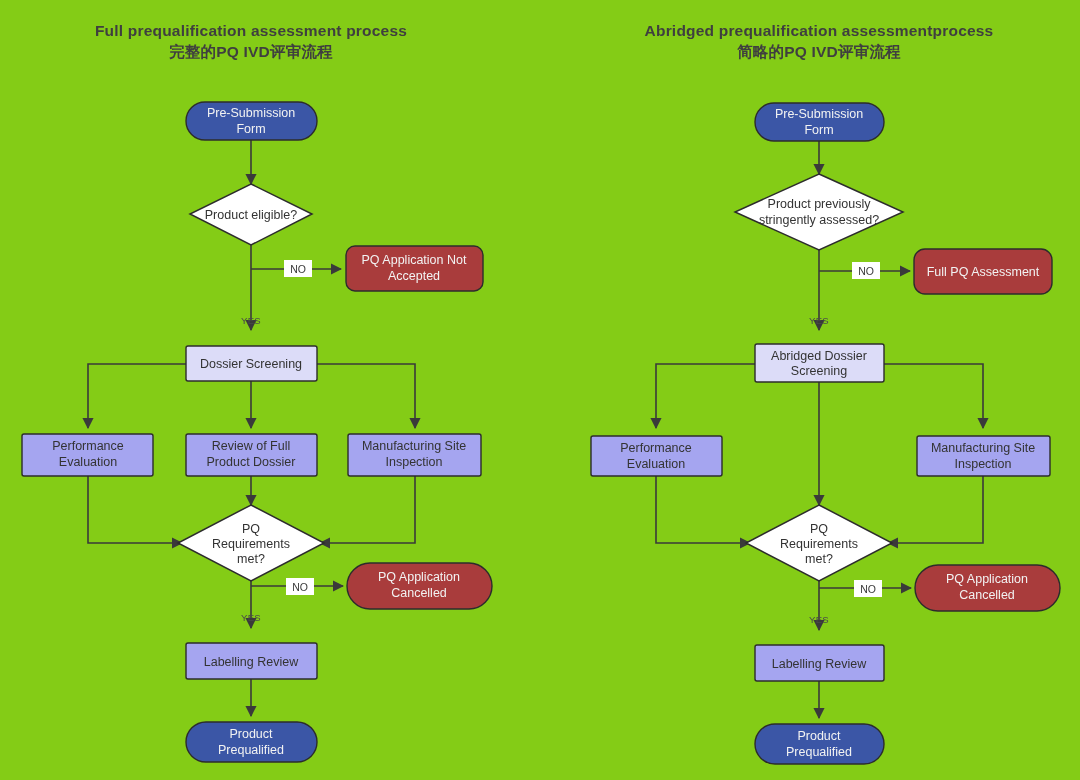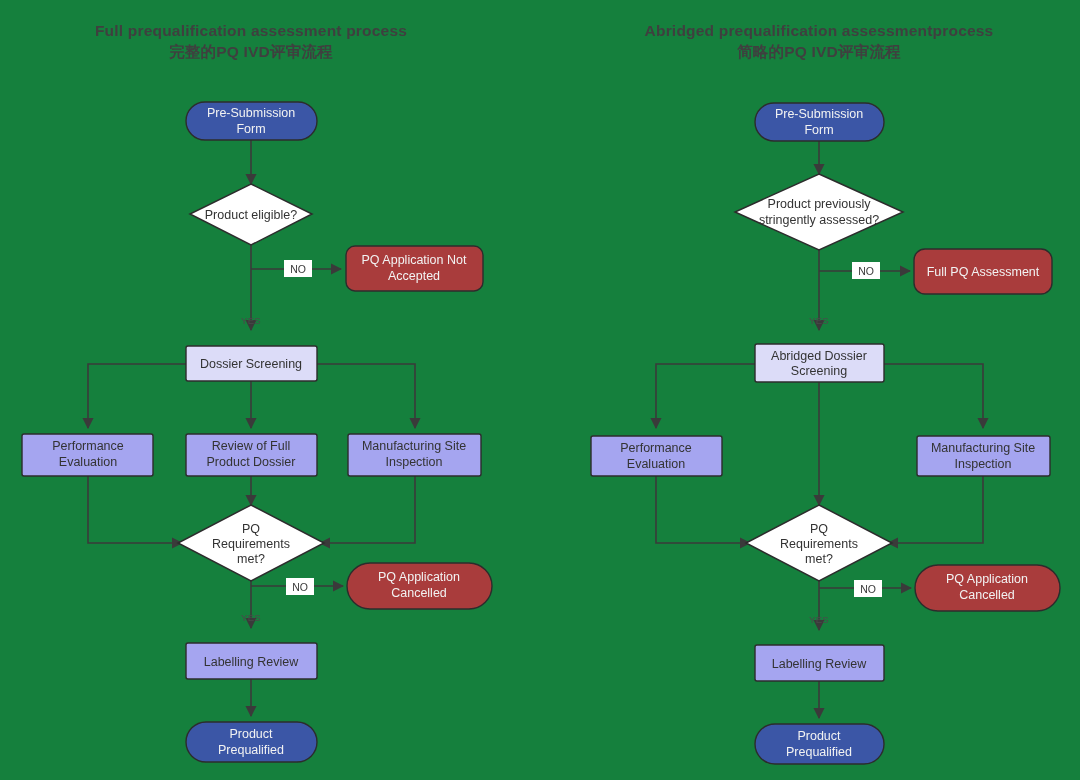--- a/index.html
+++ b/index.html
@@ -4,21 +4,21 @@
 <style>
   html, body {
     margin: 0;
     padding: 0;
     background: #000000;
   }
   #stage {
     position: relative;
     width: 1080px;
     height: 780px;
-    background: #15803d;
+    background: #84cc16;
     overflow: hidden;
     font-family: "Liberation Sans", sans-serif;
   }
   svg#flow {
     position: absolute;
     left: 0;
     top: 0;
     width: 1080px;
     height: 780px;
   }

